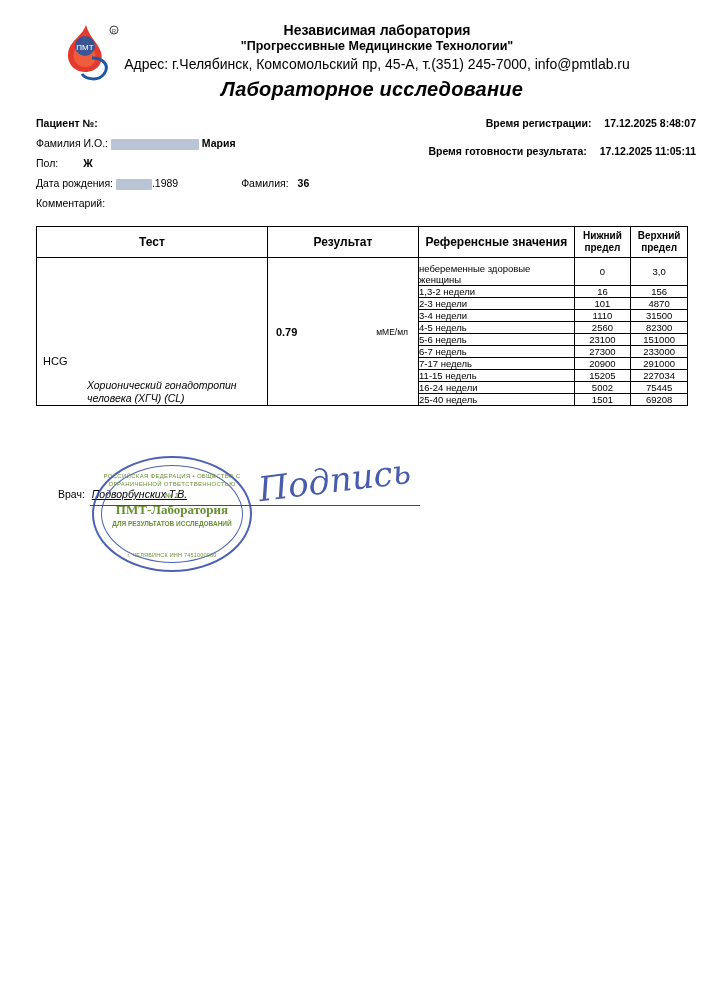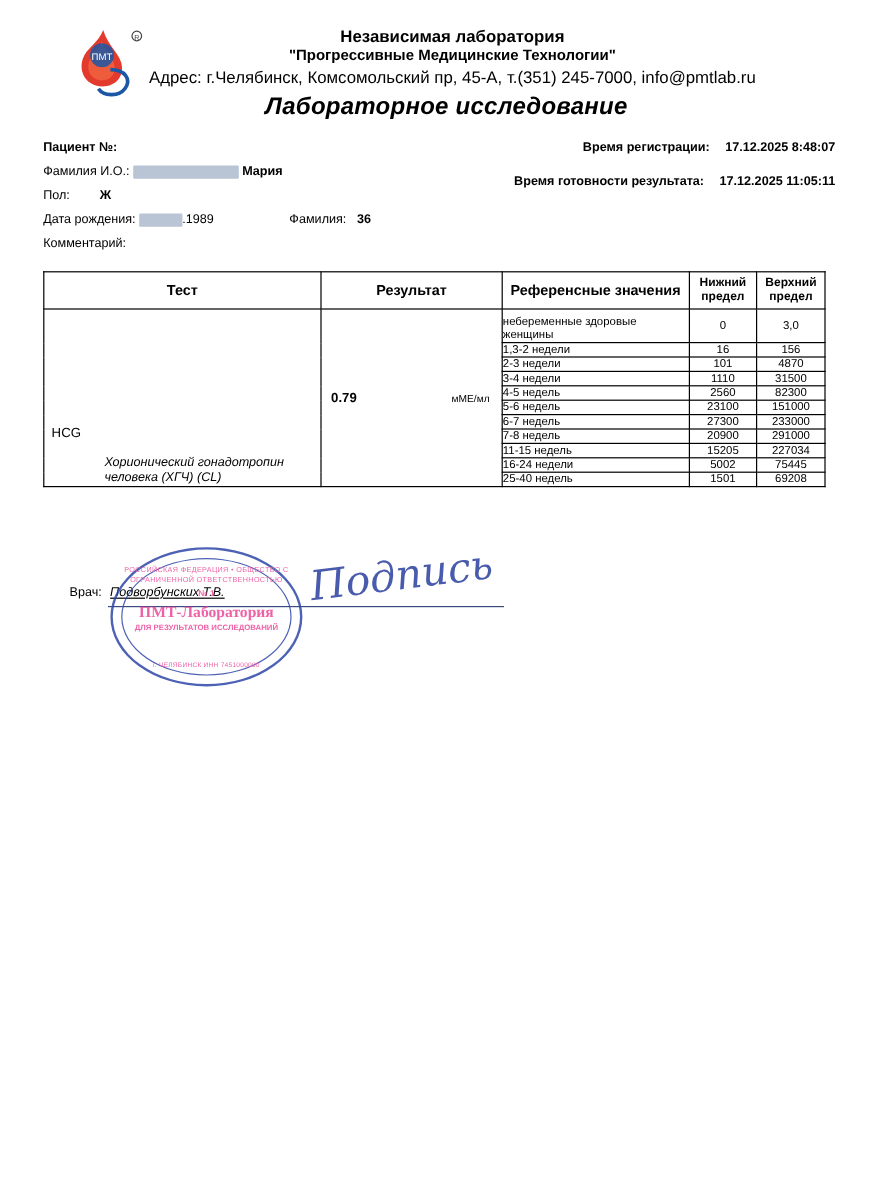--- a/index.html
+++ b/index.html
@@ -226,21 +226,21 @@
     opacity: .85;
   }
   .stamp {
     position: absolute;
     left: 92px;
     top: -14px;
     width: 156px;
     height: 112px;
     border: 2px solid #2f47a8;
     border-radius: 50%;
-    color: #ec4899;
+    color: #4d7c0f;
     opacity: .85;
   }
   .stamp:before {
     content: "";
     position: absolute;
     left: 7px; top: 7px; right: 7px; bottom: 7px;
     border: 1px solid #2f47a8;
     border-radius: 50%;
   }
   .stamp-main {
@@ -405,21 +405,21 @@
           <td class="ref-label col-ref">5-6 недель</td>
           <td class="ref-num col-low">23100</td>
           <td class="ref-num col-high">151000</td>
         </tr>
         <tr class="ref-sub">
           <td class="ref-label col-ref">6-7 недель</td>
           <td class="ref-num col-low">27300</td>
           <td class="ref-num col-high">233000</td>
         </tr>
         <tr class="ref-sub">
-          <td class="ref-label col-ref">7-8 недель</td>
+          <td class="ref-label col-ref">7-17 недель</td>
           <td class="ref-num col-low">20900</td>
           <td class="ref-num col-high">291000</td>
         </tr>
         <tr class="ref-sub">
           <td class="ref-label col-ref">11-15 недель</td>
           <td class="ref-num col-low">15205</td>
           <td class="ref-num col-high">227034</td>
         </tr>
         <tr class="ref-sub">
           <td class="ref-label col-ref">16-24 недели</td>

